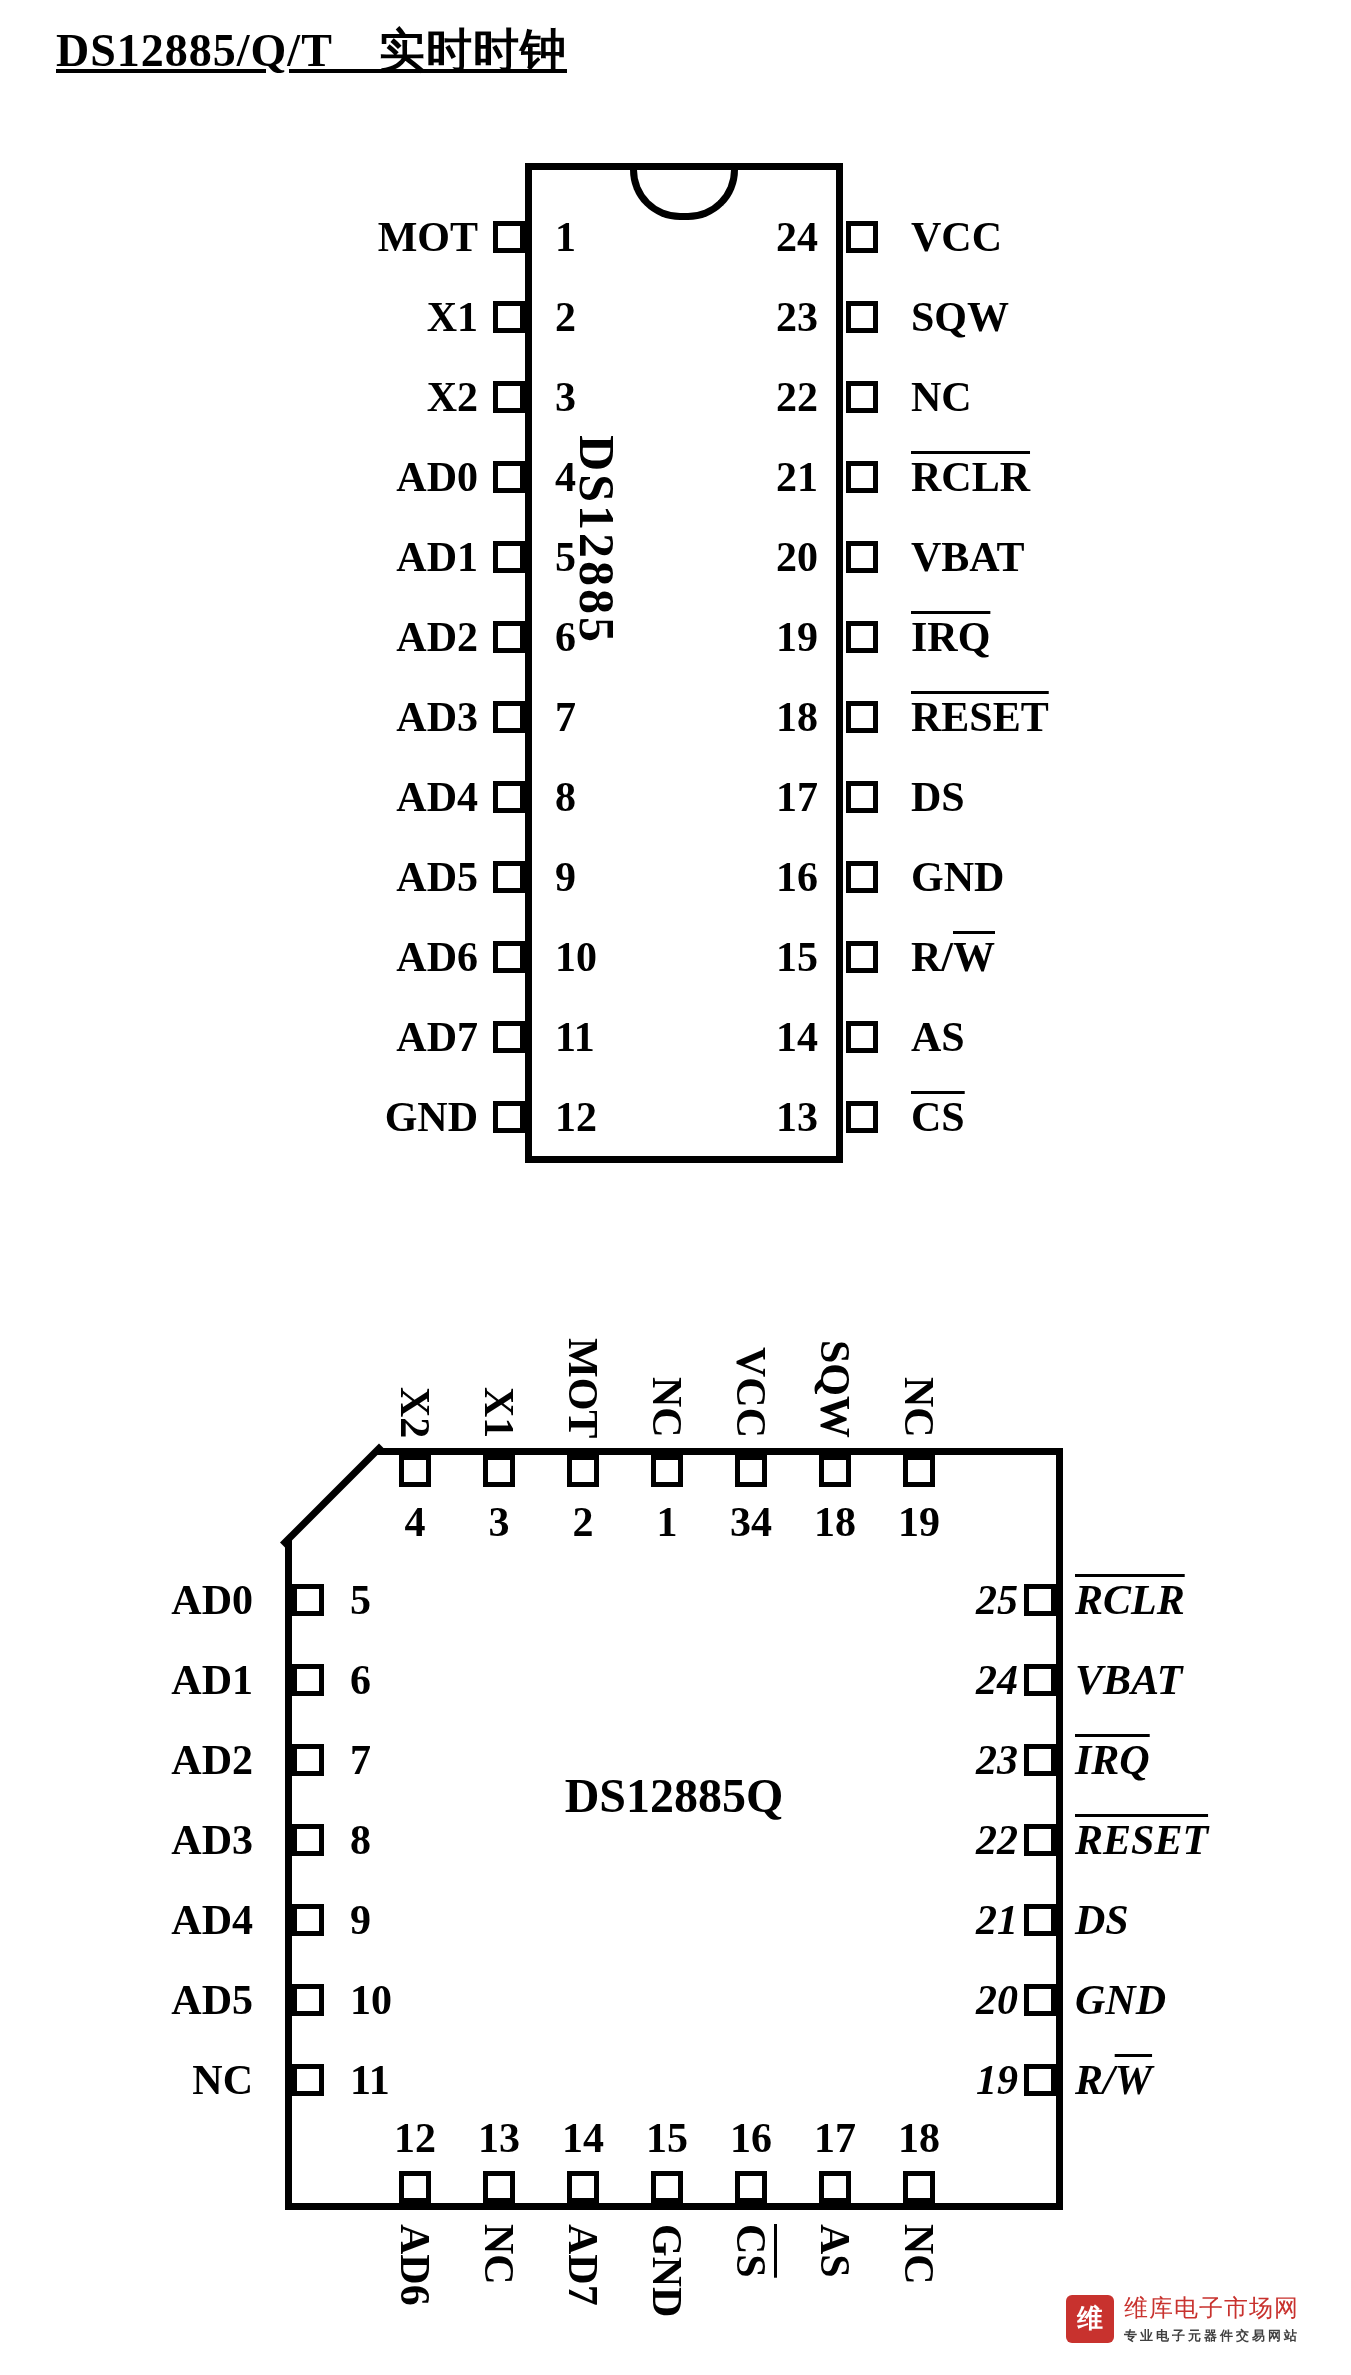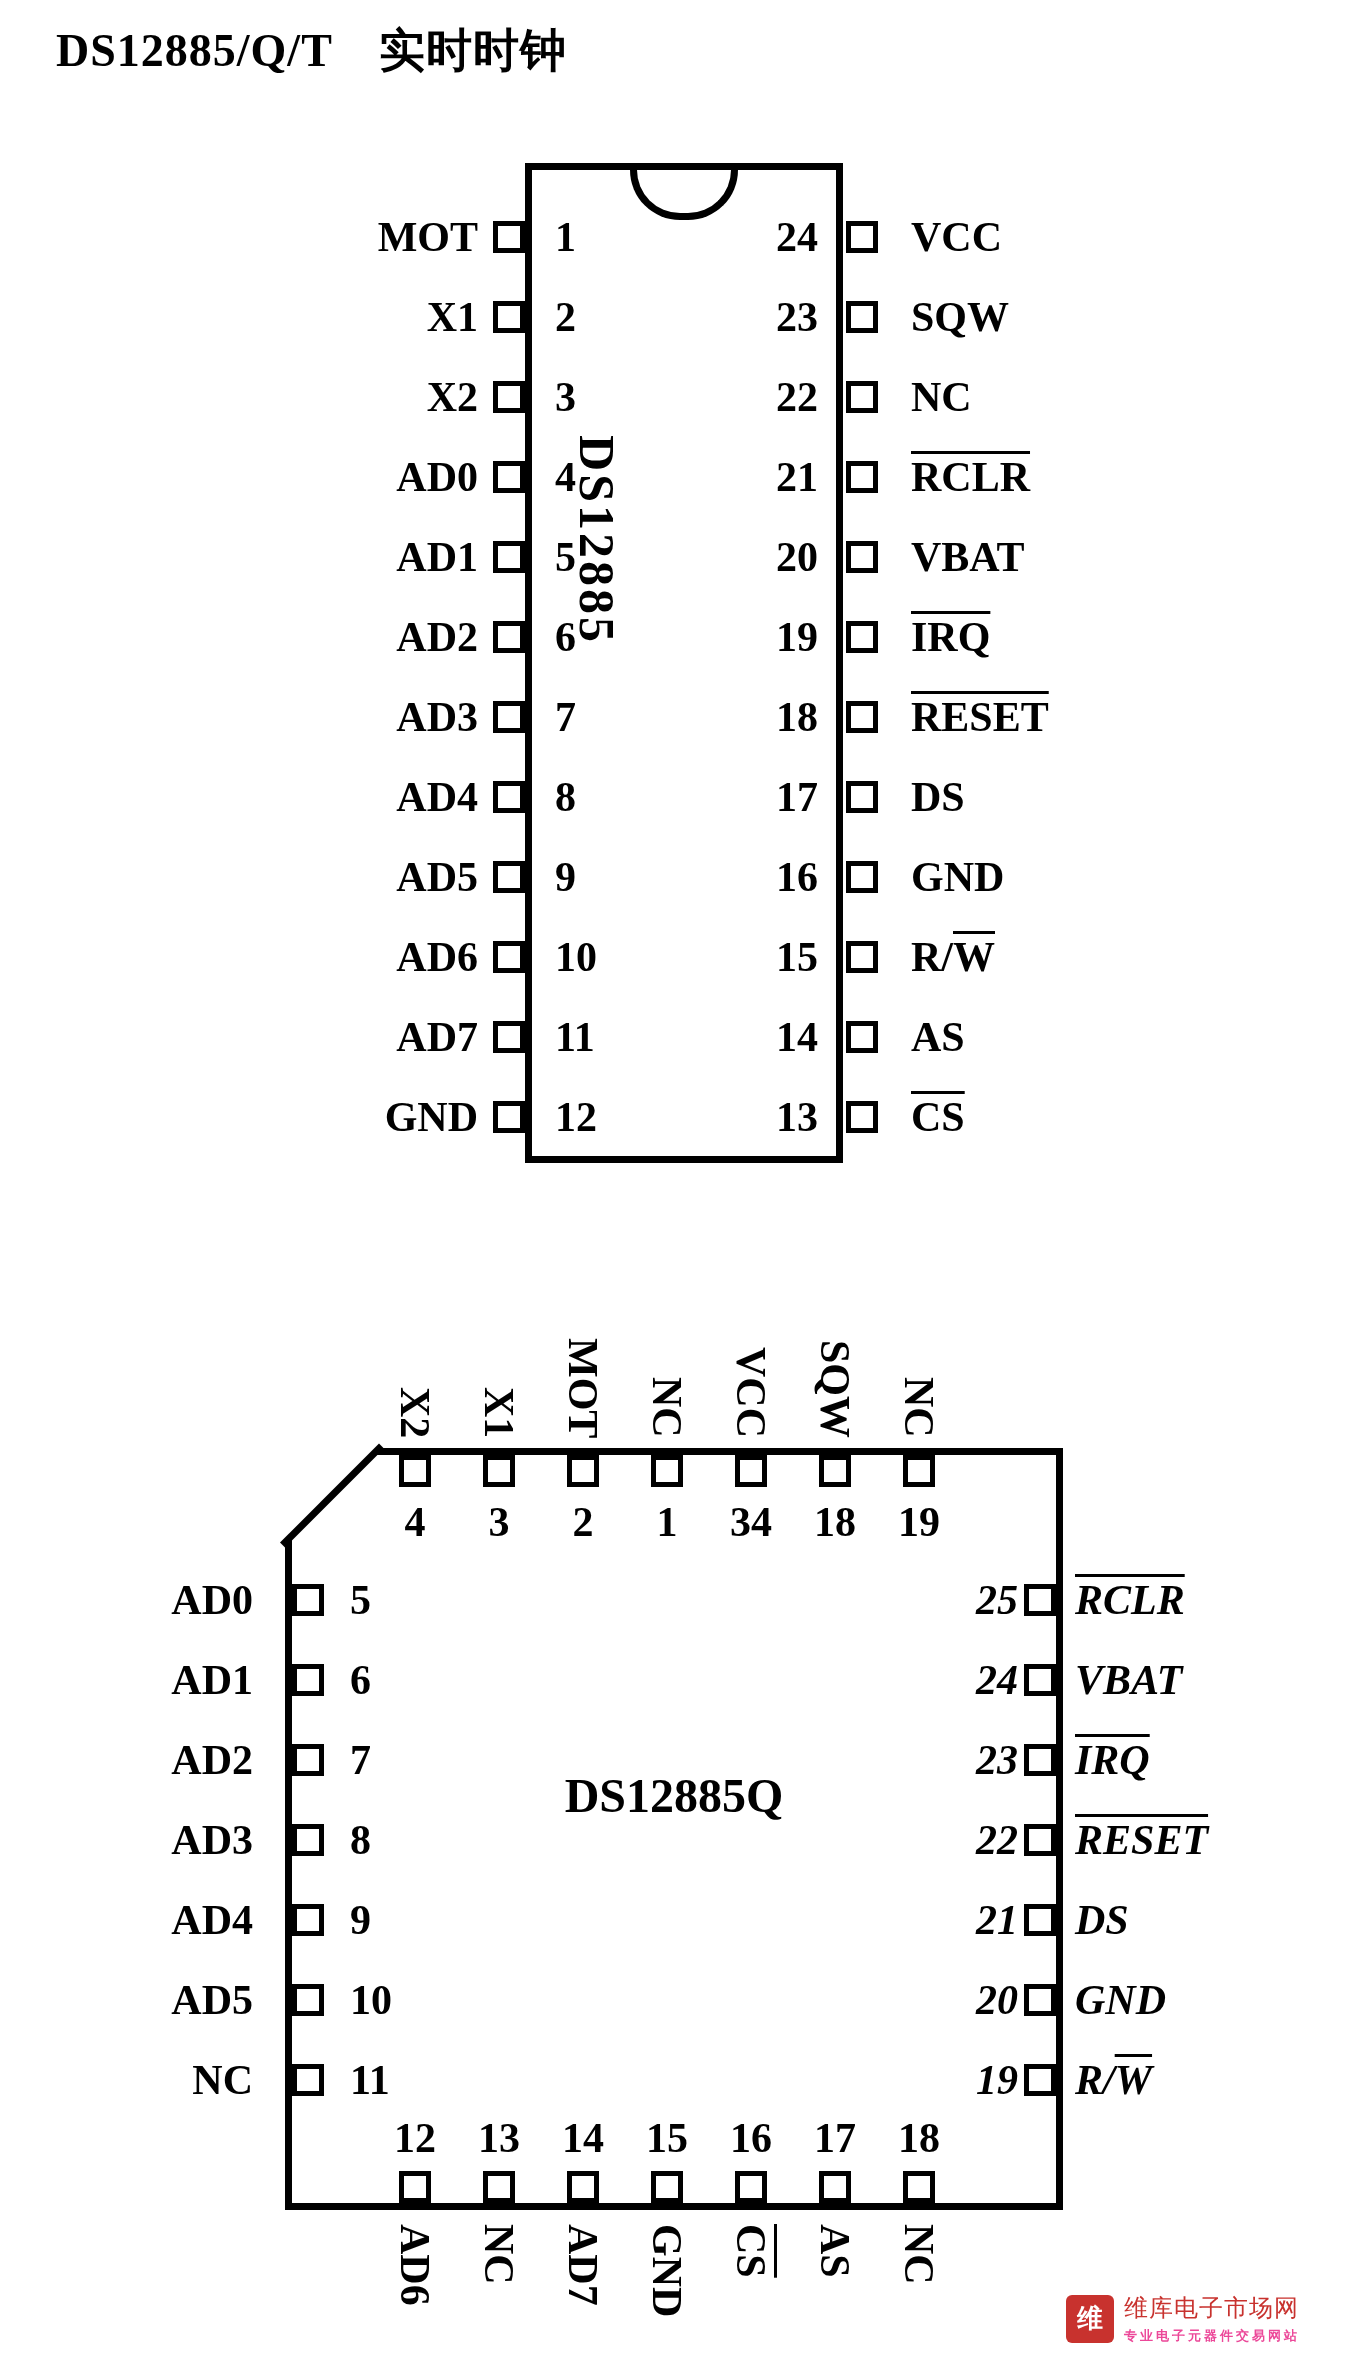--- a/index.html
+++ b/index.html
@@ -5,21 +5,21 @@
   * { box-sizing: border-box; }
   html,body { margin:0; padding:0; background:#ffffff; }
   .page {
     position:relative; width:1351px; height:2375px; background:#ffffff;
     color:#000; font-family:"Liberation Serif", serif; font-weight:bold; overflow:hidden;
   }
   .t { font-size:42px; line-height:1; white-space:nowrap; }
   .ov { text-decoration:overline; text-decoration-thickness:3px; }
   .pinbox { display:inline-block; width:32px; height:32px; border:5px solid #000; background:#fff; flex:none; }
 
-  .title { position:absolute; left:56px; top:20px; margin:0; font-size:46px; letter-spacing:1px; white-space:nowrap; }
+  .title { position:absolute; left:56px; top:20px; margin:0; font-size:46px; letter-spacing:1px; white-space:nowrap;text-decoration:underline; }
 
   
   .dip-body  { position:absolute; left:525px; top:163px; width:318px; height:1000px; border:7px solid #000; z-index:1; }
   .dip-notch { position:absolute; left:630px; top:170px; width:108px; height:50px; border:7px solid #000; border-top:none;
                border-radius:0 0 54px 54px; z-index:2; }
   .dip-center { position:absolute; left:597px; top:540px; transform:translate(-50%,-50%) rotate(90deg);
                 font-size:50px; letter-spacing:3px; white-space:nowrap; z-index:3; }
   .dip-rows { position:absolute; left:118px; top:197px; width:1135px; z-index:4; }
   .dip-row { display:flex; align-items:center; height:80px; }
   .lab-l { width:360px; text-align:right; }
@@ -485,17 +485,17 @@
 
       <div class="vcellt">
         <span class="vlab t"><span>NC</span><span class="ov"></span></span>
       </div>
     </div>
 
   <div class="wm" style="color: rgb(200, 50, 46);">
     <div class="wm-logo" style="background: rgb(200, 50, 46);">维</div>
     <div>
       <div class="wm-brand" style="color: rgb(200, 50, 46);">维库电子市场网</div>
-      <div class="wm-tag" style="color: #ec4899;">专业电子元器件交易网站</div>
+      <div class="wm-tag" style="color: #404040;">专业电子元器件交易网站</div>
     </div>
   </div>
 
 </div>
 
 </body></html>

